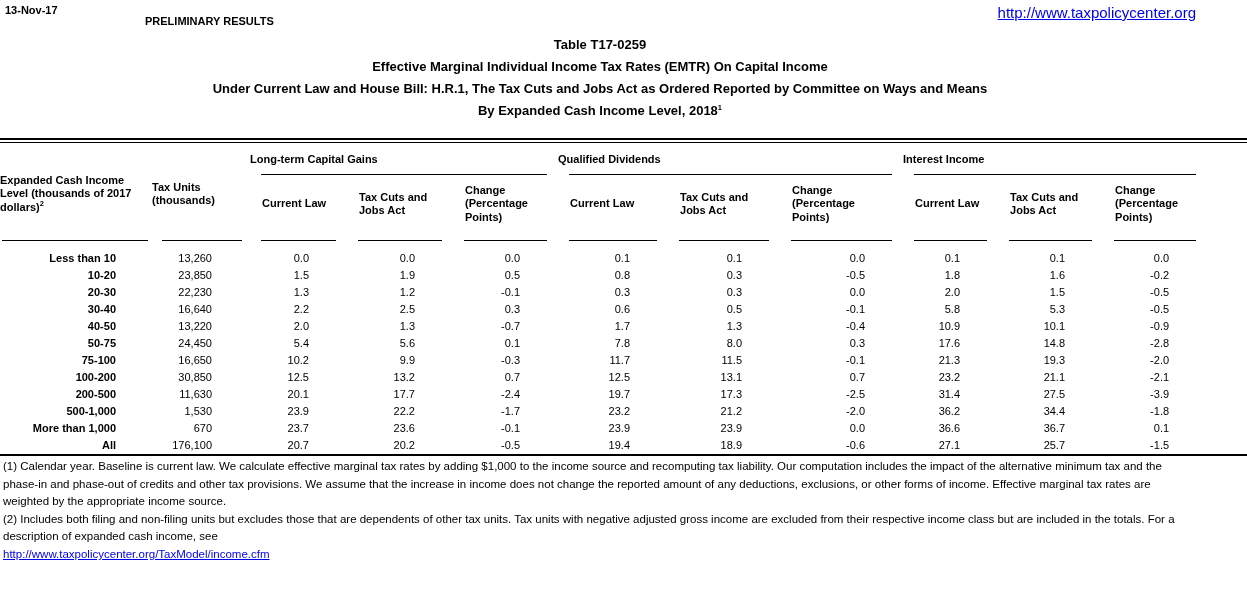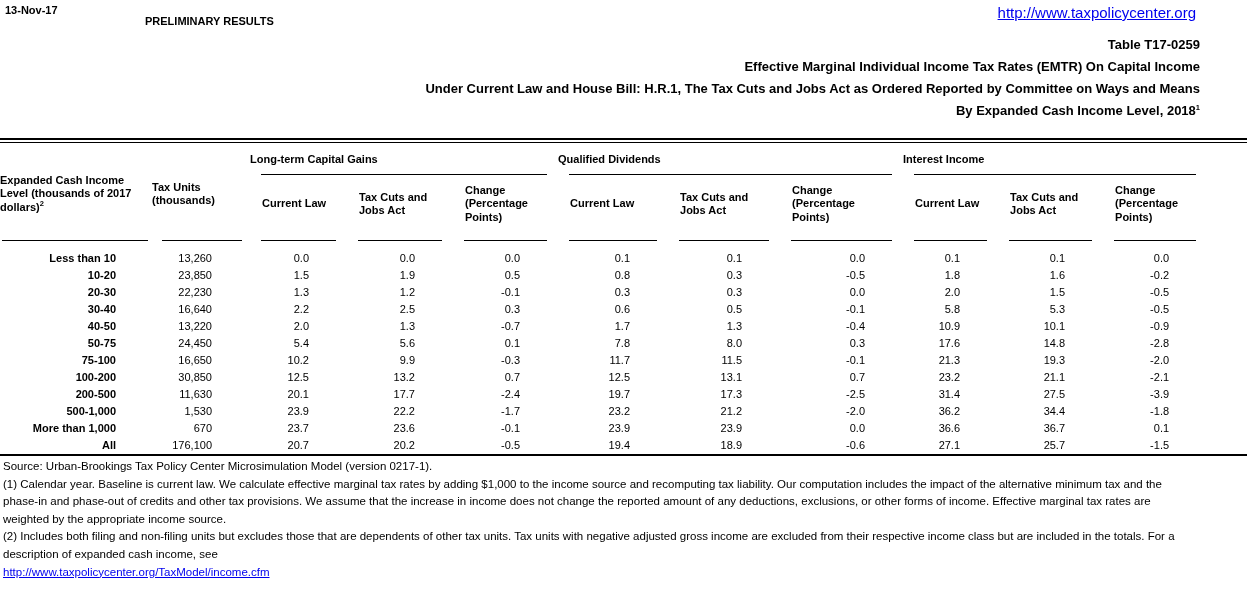--- a/index.html
+++ b/index.html
@@ -5,21 +5,21 @@
   html,body{margin:0;padding:0;}
   body{
     width:1247px;height:613px;position:relative;background:#fff;color:#000;
     font-family:"Liberation Sans",sans-serif;font-size:11px;overflow:hidden;
   }
   .topbar{position:absolute;top:4px;left:0;width:1247px;height:16px;}
   .date{position:absolute;left:5px;top:0;font-weight:bold;font-size:11px;}
   .prelim{position:absolute;left:145px;top:0;font-weight:bold;font-size:11px;margin-top:11px;}
   .toplink{position:absolute;right:51px;top:0;font-size:15px;text-decoration:underline;}
   a{color:#0000EE;}
-  .titleblock{position:absolute;top:34px;left:0;width:1200px;text-align:right;
+  .titleblock{position:absolute;top:34px;left:0;width:1200px;text-align:center;
     font-weight:bold;font-size:13px;line-height:22px;}
   sup{font-size:7.5px;vertical-align:super;line-height:0;}
 
   .rule-a{position:absolute;top:138px;left:0;width:1247px;height:2px;background:#000;}
   .rule-b{position:absolute;top:142px;left:0;width:1247px;height:1px;background:#000;}
   .rule-bottom{position:absolute;top:454px;left:0;width:1247px;height:2px;background:#000;}
 
   table.emtr{position:absolute;top:145px;left:0;width:1247px;border-collapse:collapse;table-layout:fixed;}
   table.emtr th,table.emtr td{padding:0;margin:0;}
   thead th{font-weight:bold;font-size:11px;line-height:13.5px;text-align:left;
@@ -280,17 +280,16 @@
         <td class="c-val">25.7</td>
         <td class="c-val">-1.5</td>
         <td></td>
       </tr>
     </tbody>
 </table>
 
 <div class="rule-bottom"></div>
 
 <div class="notes">
-  <p>Source: Urban-Brookings Tax Policy Center Microsimulation Model (version 0217-1).</p>
   <p>(1) Calendar year. Baseline is current law. We calculate effective marginal tax rates by adding $1,000 to the income source and recomputing tax liability. Our computation includes the impact of the alternative minimum tax and the phase-in and phase-out of credits and other tax provisions. We assume that the increase in income does not change the reported amount of any deductions, exclusions, or other forms of income. Effective marginal tax rates are weighted by the appropriate income source.</p>
   <p>(2) Includes both filing and non-filing units but excludes those that are dependents of other tax units. Tax units with negative adjusted gross income are excluded from their respective income class but are included in the totals. For a description of expanded cash income, see</p>
   <a href="#" class="noteslink">http://www.taxpolicycenter.org/TaxModel/income.cfm</a>
 </div>
 
 </body></html>

